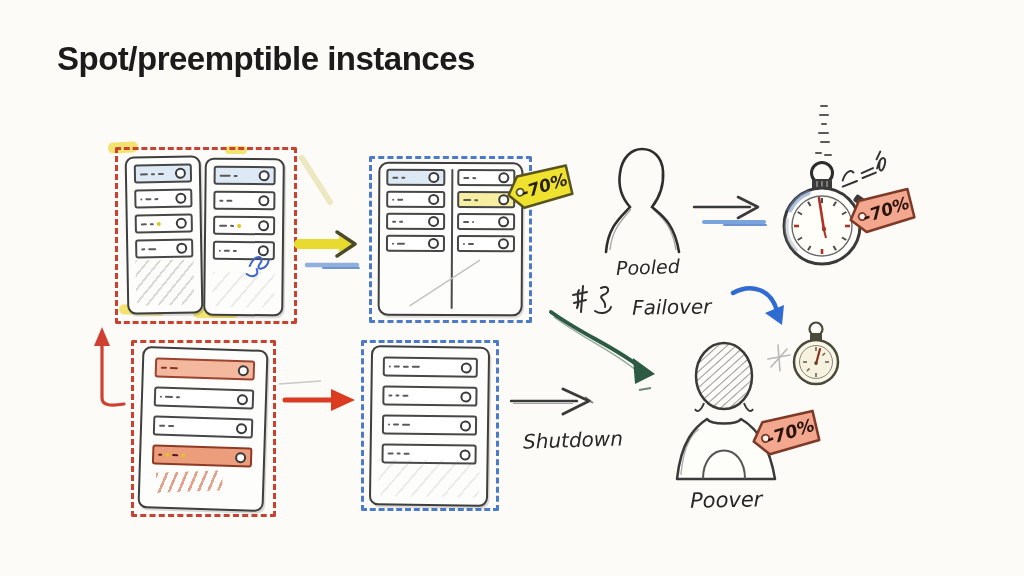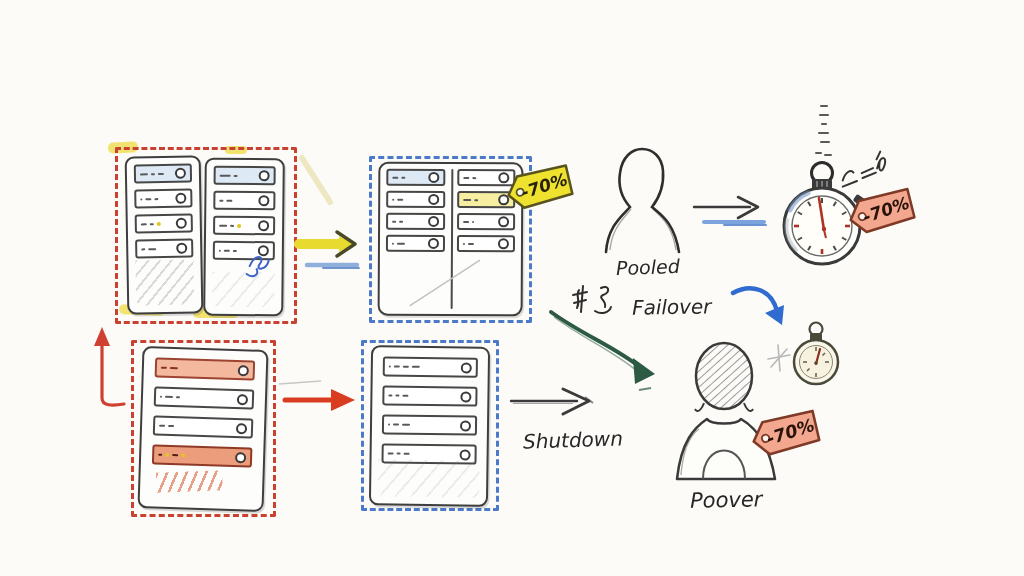--- a/index.html
+++ b/index.html
@@ -40,20 +40,21 @@
   .tagY .tagtext{font:bold italic 17px "DejaVu Sans",sans-serif;fill:#27220c;}
   .tagP .tagbody{fill:#f2a78e;stroke:#7e3a26;stroke-width:2.5;stroke-linejoin:round;}
   .tagP .taghole{fill:#fdf4ef;stroke:#7e3a26;stroke-width:1.8;}
   .tagP .tagtext{font:bold italic 17px "DejaVu Sans",sans-serif;fill:#281209;}
 </style>
 </head>
 <body>
 
 <div class="canvas">
 
+  <div class="title">Spot/preemptible instances</div>
 
   <div class="hl" style="left:108px;top:142px;width:30px;height:11px;transform:rotate(-3deg);"></div>
   <div class="hl" style="left:225px;top:146px;width:22px;height:8px;"></div>
   <div class="hl" style="left:119px;top:305px;width:46px;height:10px;transform:rotate(2deg);"></div>
   <div class="hl" style="left:193px;top:308px;width:46px;height:10px;"></div>
 
   <div class="dashed red" style="left:115px;top:147px;width:176px;height:171px;"></div>
 
   <div class="tower" style="left:126px;top:156px;width:72px;height:154px;transform:rotate(-1deg);">
     <div class="slot blue">

